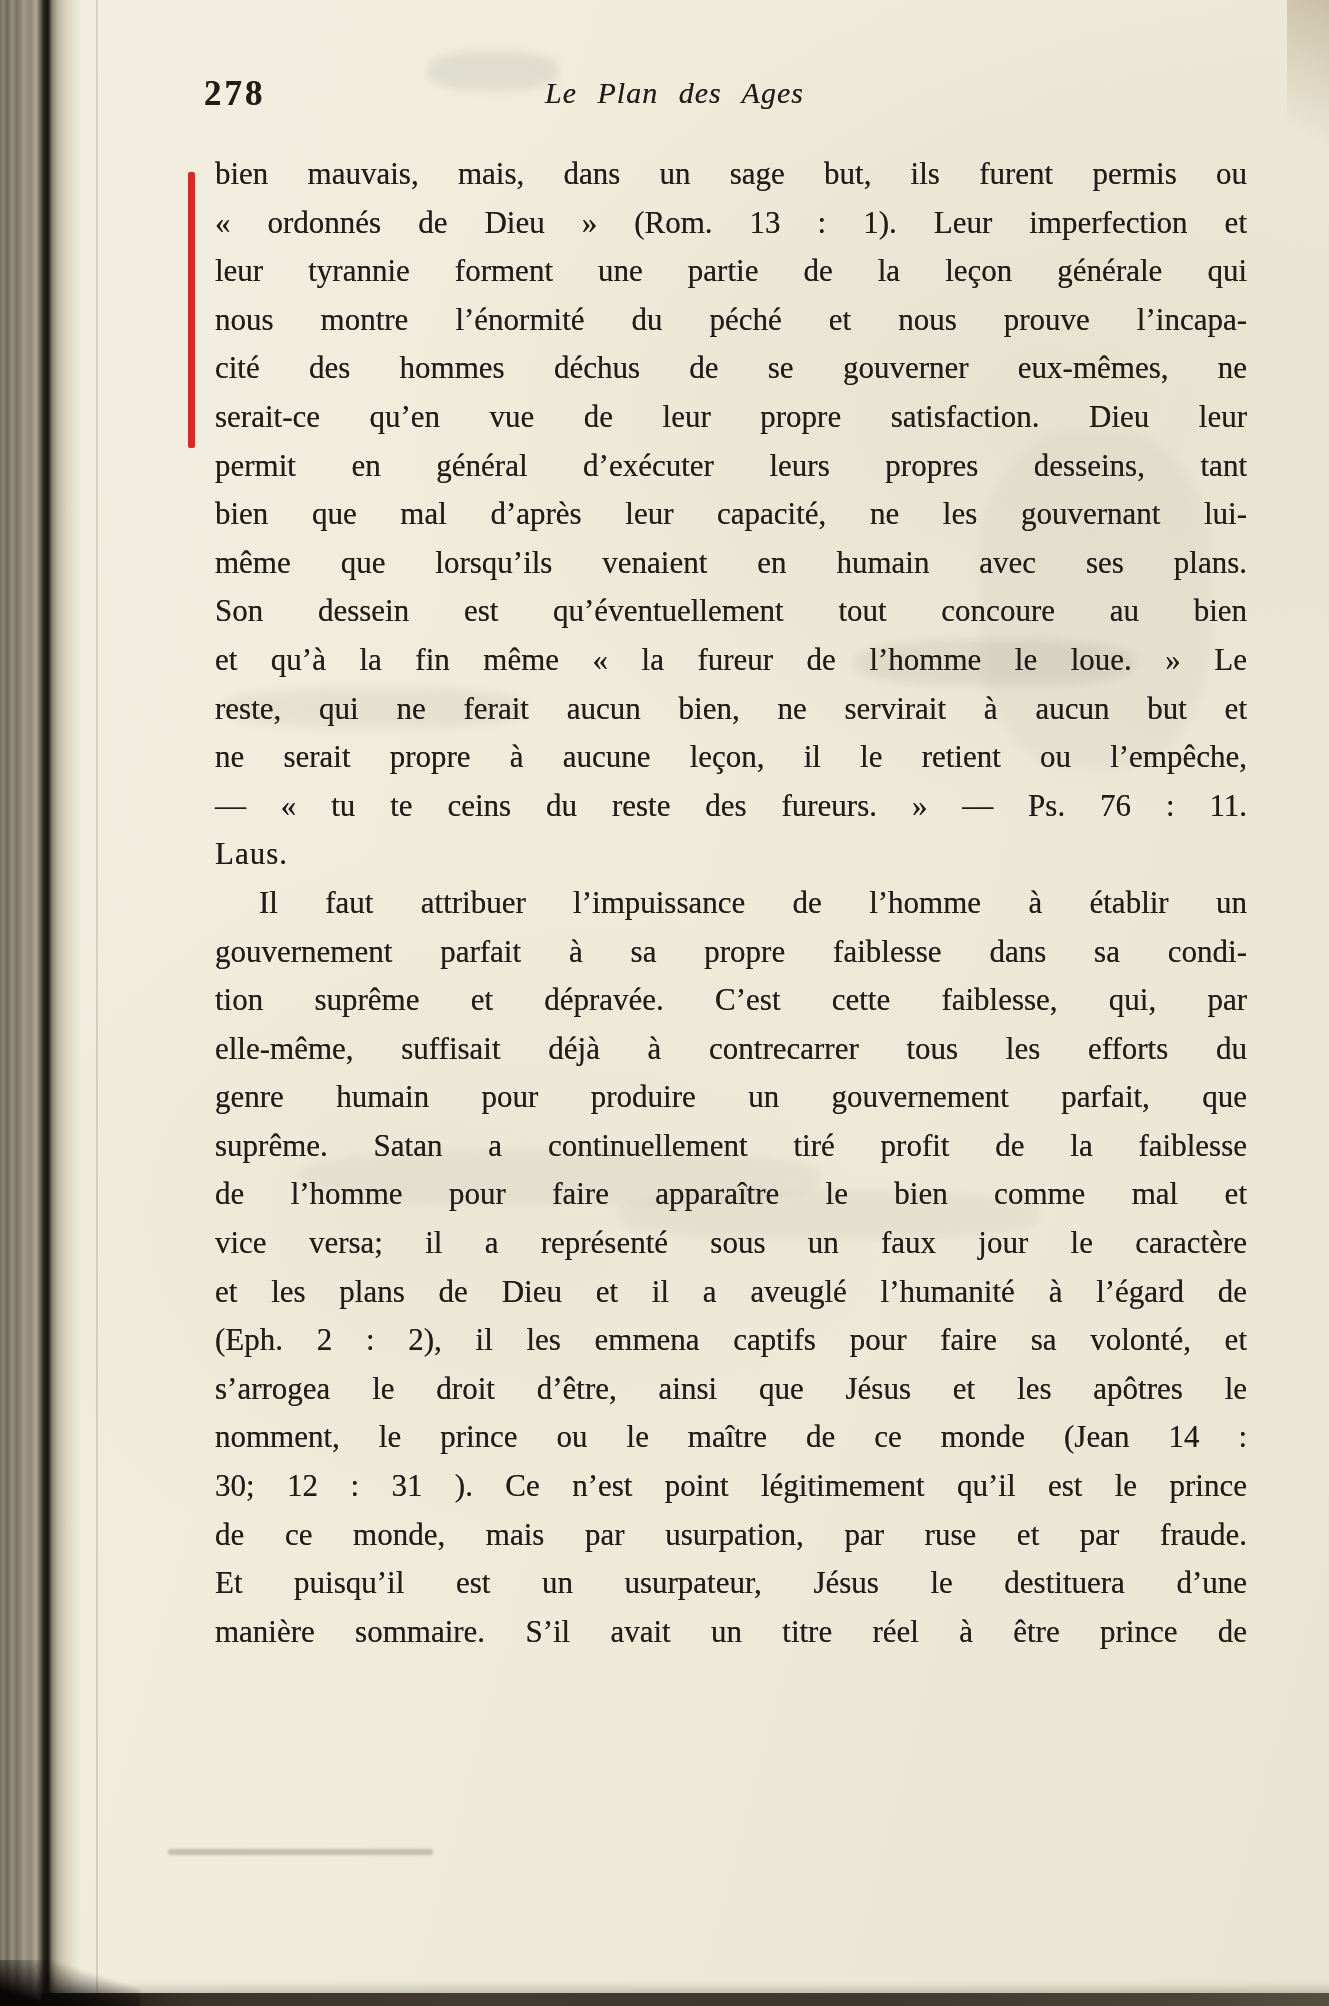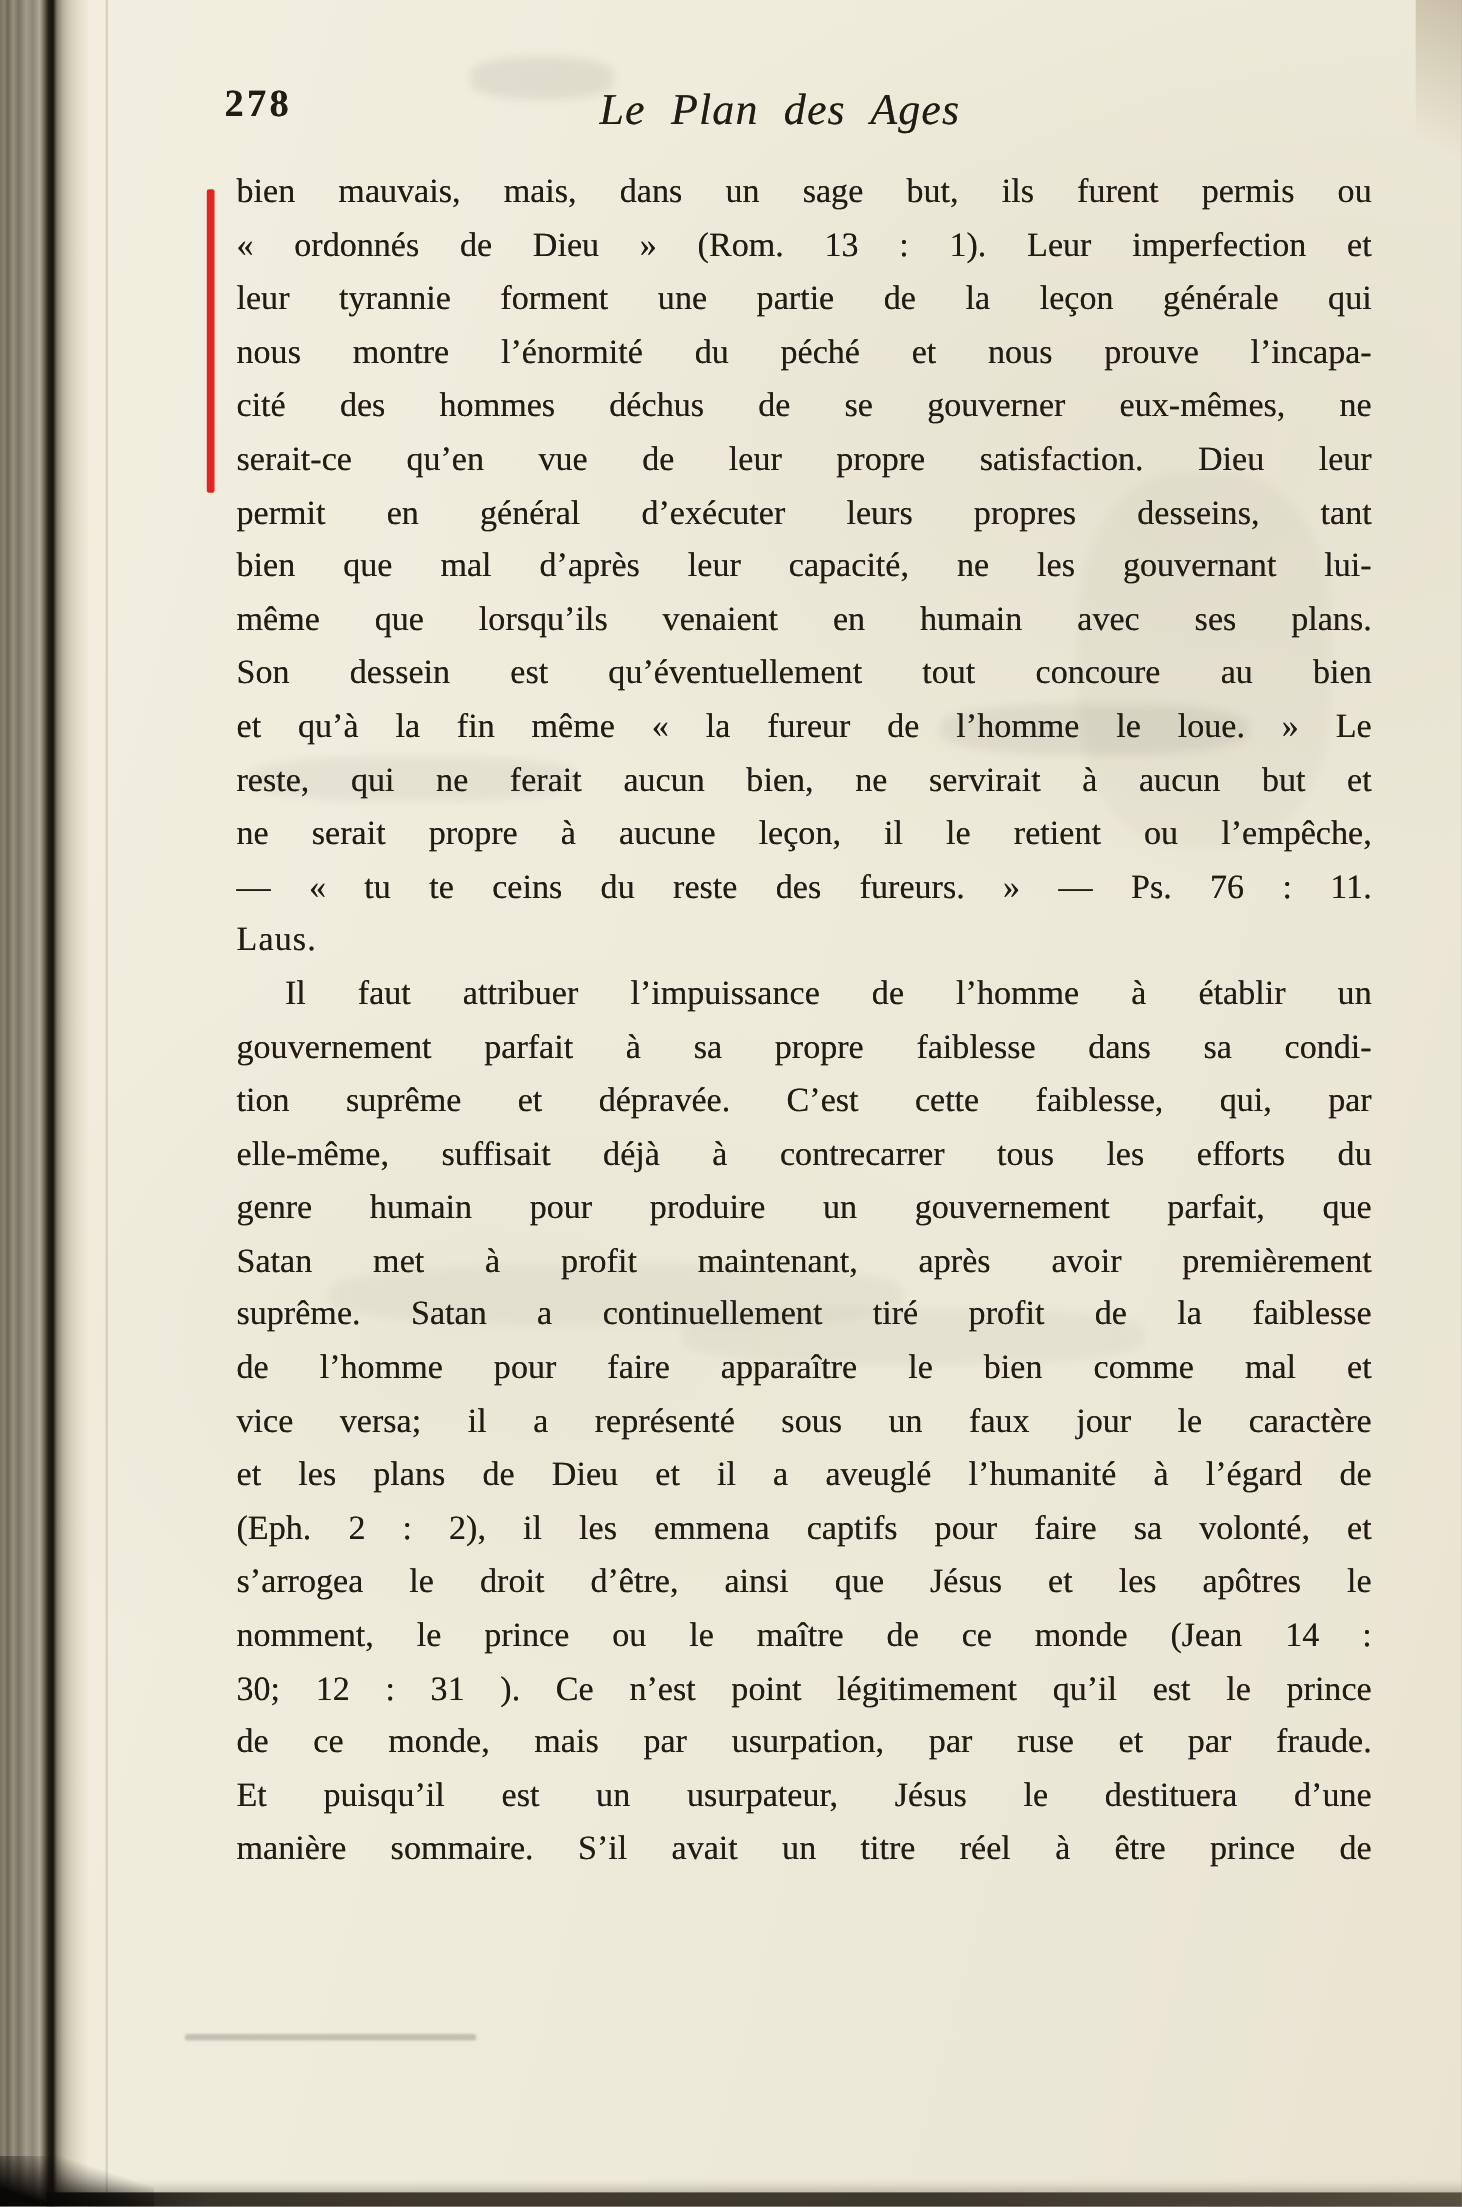--- a/index.html
+++ b/index.html
@@ -53,21 +53,21 @@
   }
 
   
   .page-number{
     position:absolute;left:204px;top:74px;
     font-size:35px;letter-spacing:3px;font-weight:bold;
     text-shadow:0 0 0.5px rgba(33,28,20,0.7);
   }
   .running-title{
     position:absolute;left:545px;top:76px;
-    font-size:40px;font-style:italic;word-spacing:12px;letter-spacing:1px;
+    font-size:30px;font-style:italic;word-spacing:12px;letter-spacing:1px;
     text-shadow:0 0 0.5px rgba(33,28,20,0.7);
   }
 
   
   .red-mark{
     position:absolute;left:188px;top:172px;width:7px;height:276px;
     border-radius:2px;
   }
 
   
@@ -132,21 +132,20 @@
       <div class="line">et qu’à la fin même « la fureur de l’homme le loue. » Le</div>
       <div class="line">reste, qui ne ferait aucun bien, ne servirait à aucun but et</div>
       <div class="line">ne serait propre à aucune leçon, il le retient ou l’empêche,</div>
       <div class="line">— « tu te ceins du reste des fureurs. » — Ps. 76 : 11.</div>
       <div class="line italic nojust">Laus.</div>
       <div class="line indent">Il faut attribuer l’impuissance de l’homme à établir un</div>
       <div class="line">gouvernement parfait à sa propre faiblesse dans sa condi-</div>
       <div class="line">tion suprême et dépravée. C’est cette faiblesse, qui, par</div>
       <div class="line">elle-même, suffisait déjà à contrecarrer tous les efforts du</div>
       <div class="line">genre humain pour produire un gouvernement parfait, que</div>
-      <div class="line">Satan met à profit maintenant, après avoir premièrement</div>
       <div class="line">suprême. Satan a continuellement tiré profit de la faiblesse</div>
       <div class="line">de l’homme pour faire apparaître le bien comme mal et</div>
       <div class="line">vice versa; il a représenté sous un faux jour le caractère</div>
       <div class="line">et les plans de Dieu et il a aveuglé l’humanité à l’égard de</div>
       <div class="line">(Eph. 2 : 2), il les emmena captifs pour faire sa volonté, et</div>
       <div class="line">s’arrogea le droit d’être, ainsi que Jésus et les apôtres le</div>
       <div class="line">nomment, le prince ou le maître de ce monde (Jean 14 :</div>
       <div class="line">30; 12 : 31 ). Ce n’est point légitimement qu’il est le prince</div>
       <div class="line">de ce monde, mais par usurpation, par ruse et par fraude.</div>
       <div class="line">Et puisqu’il est un usurpateur, Jésus le destituera d’une</div>

